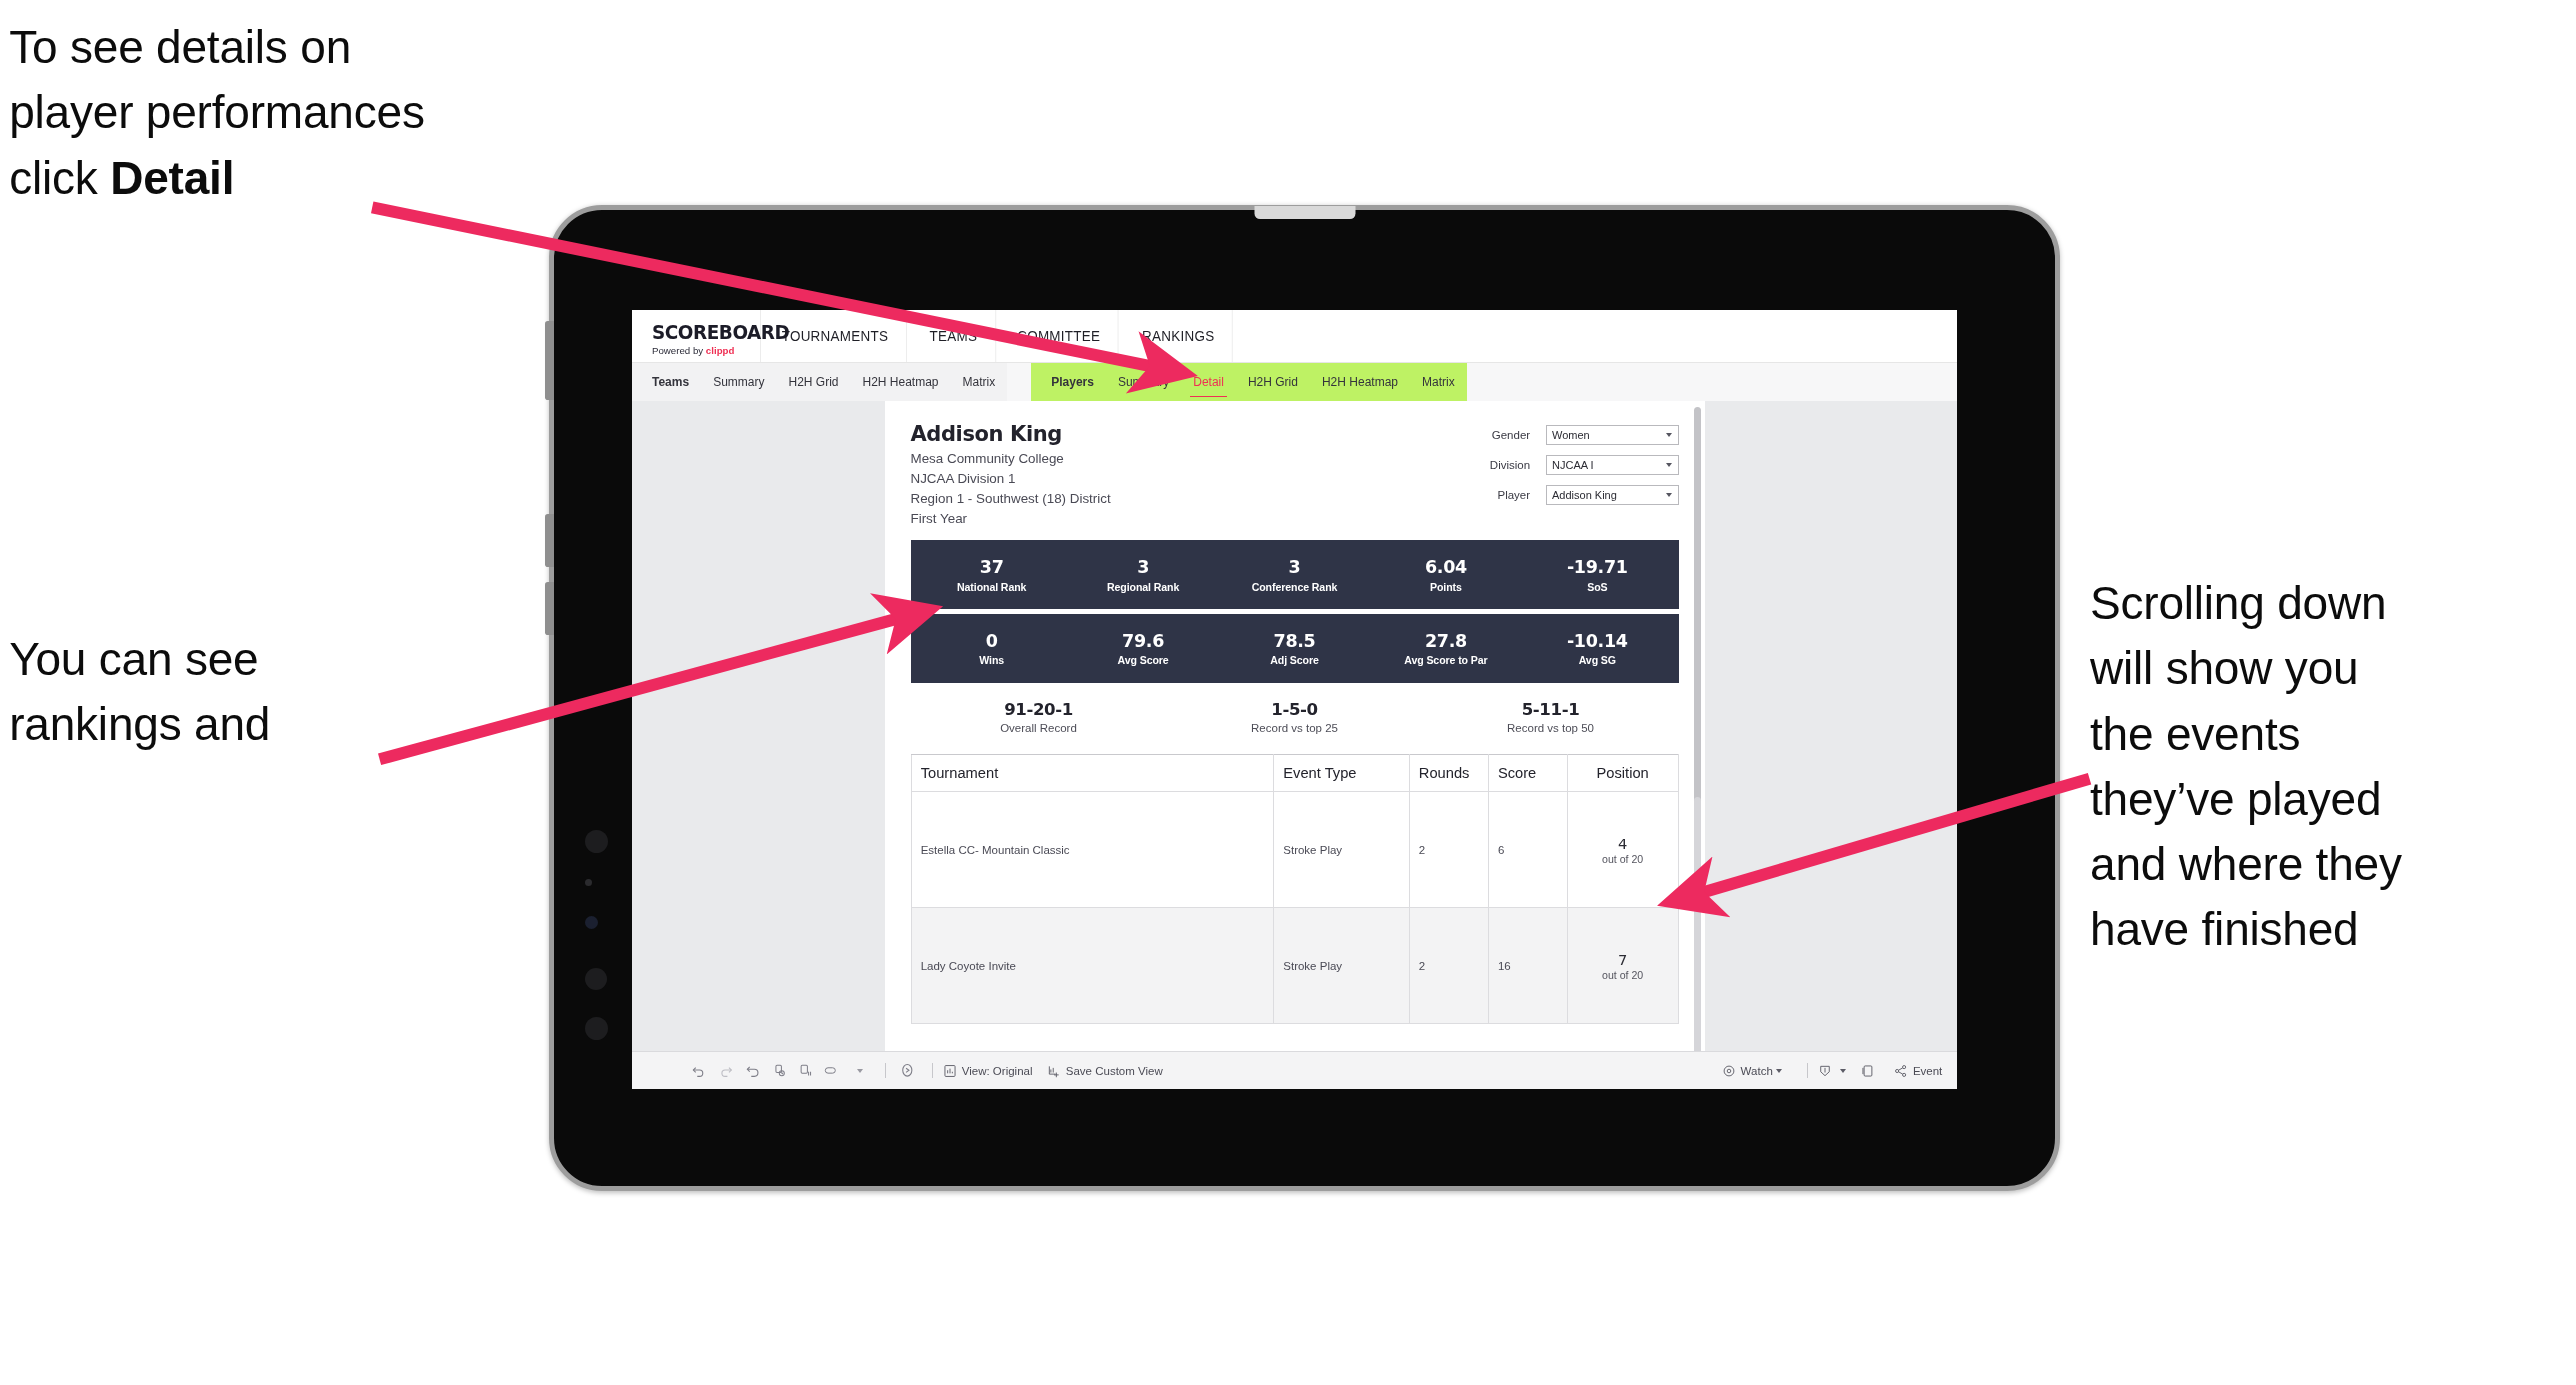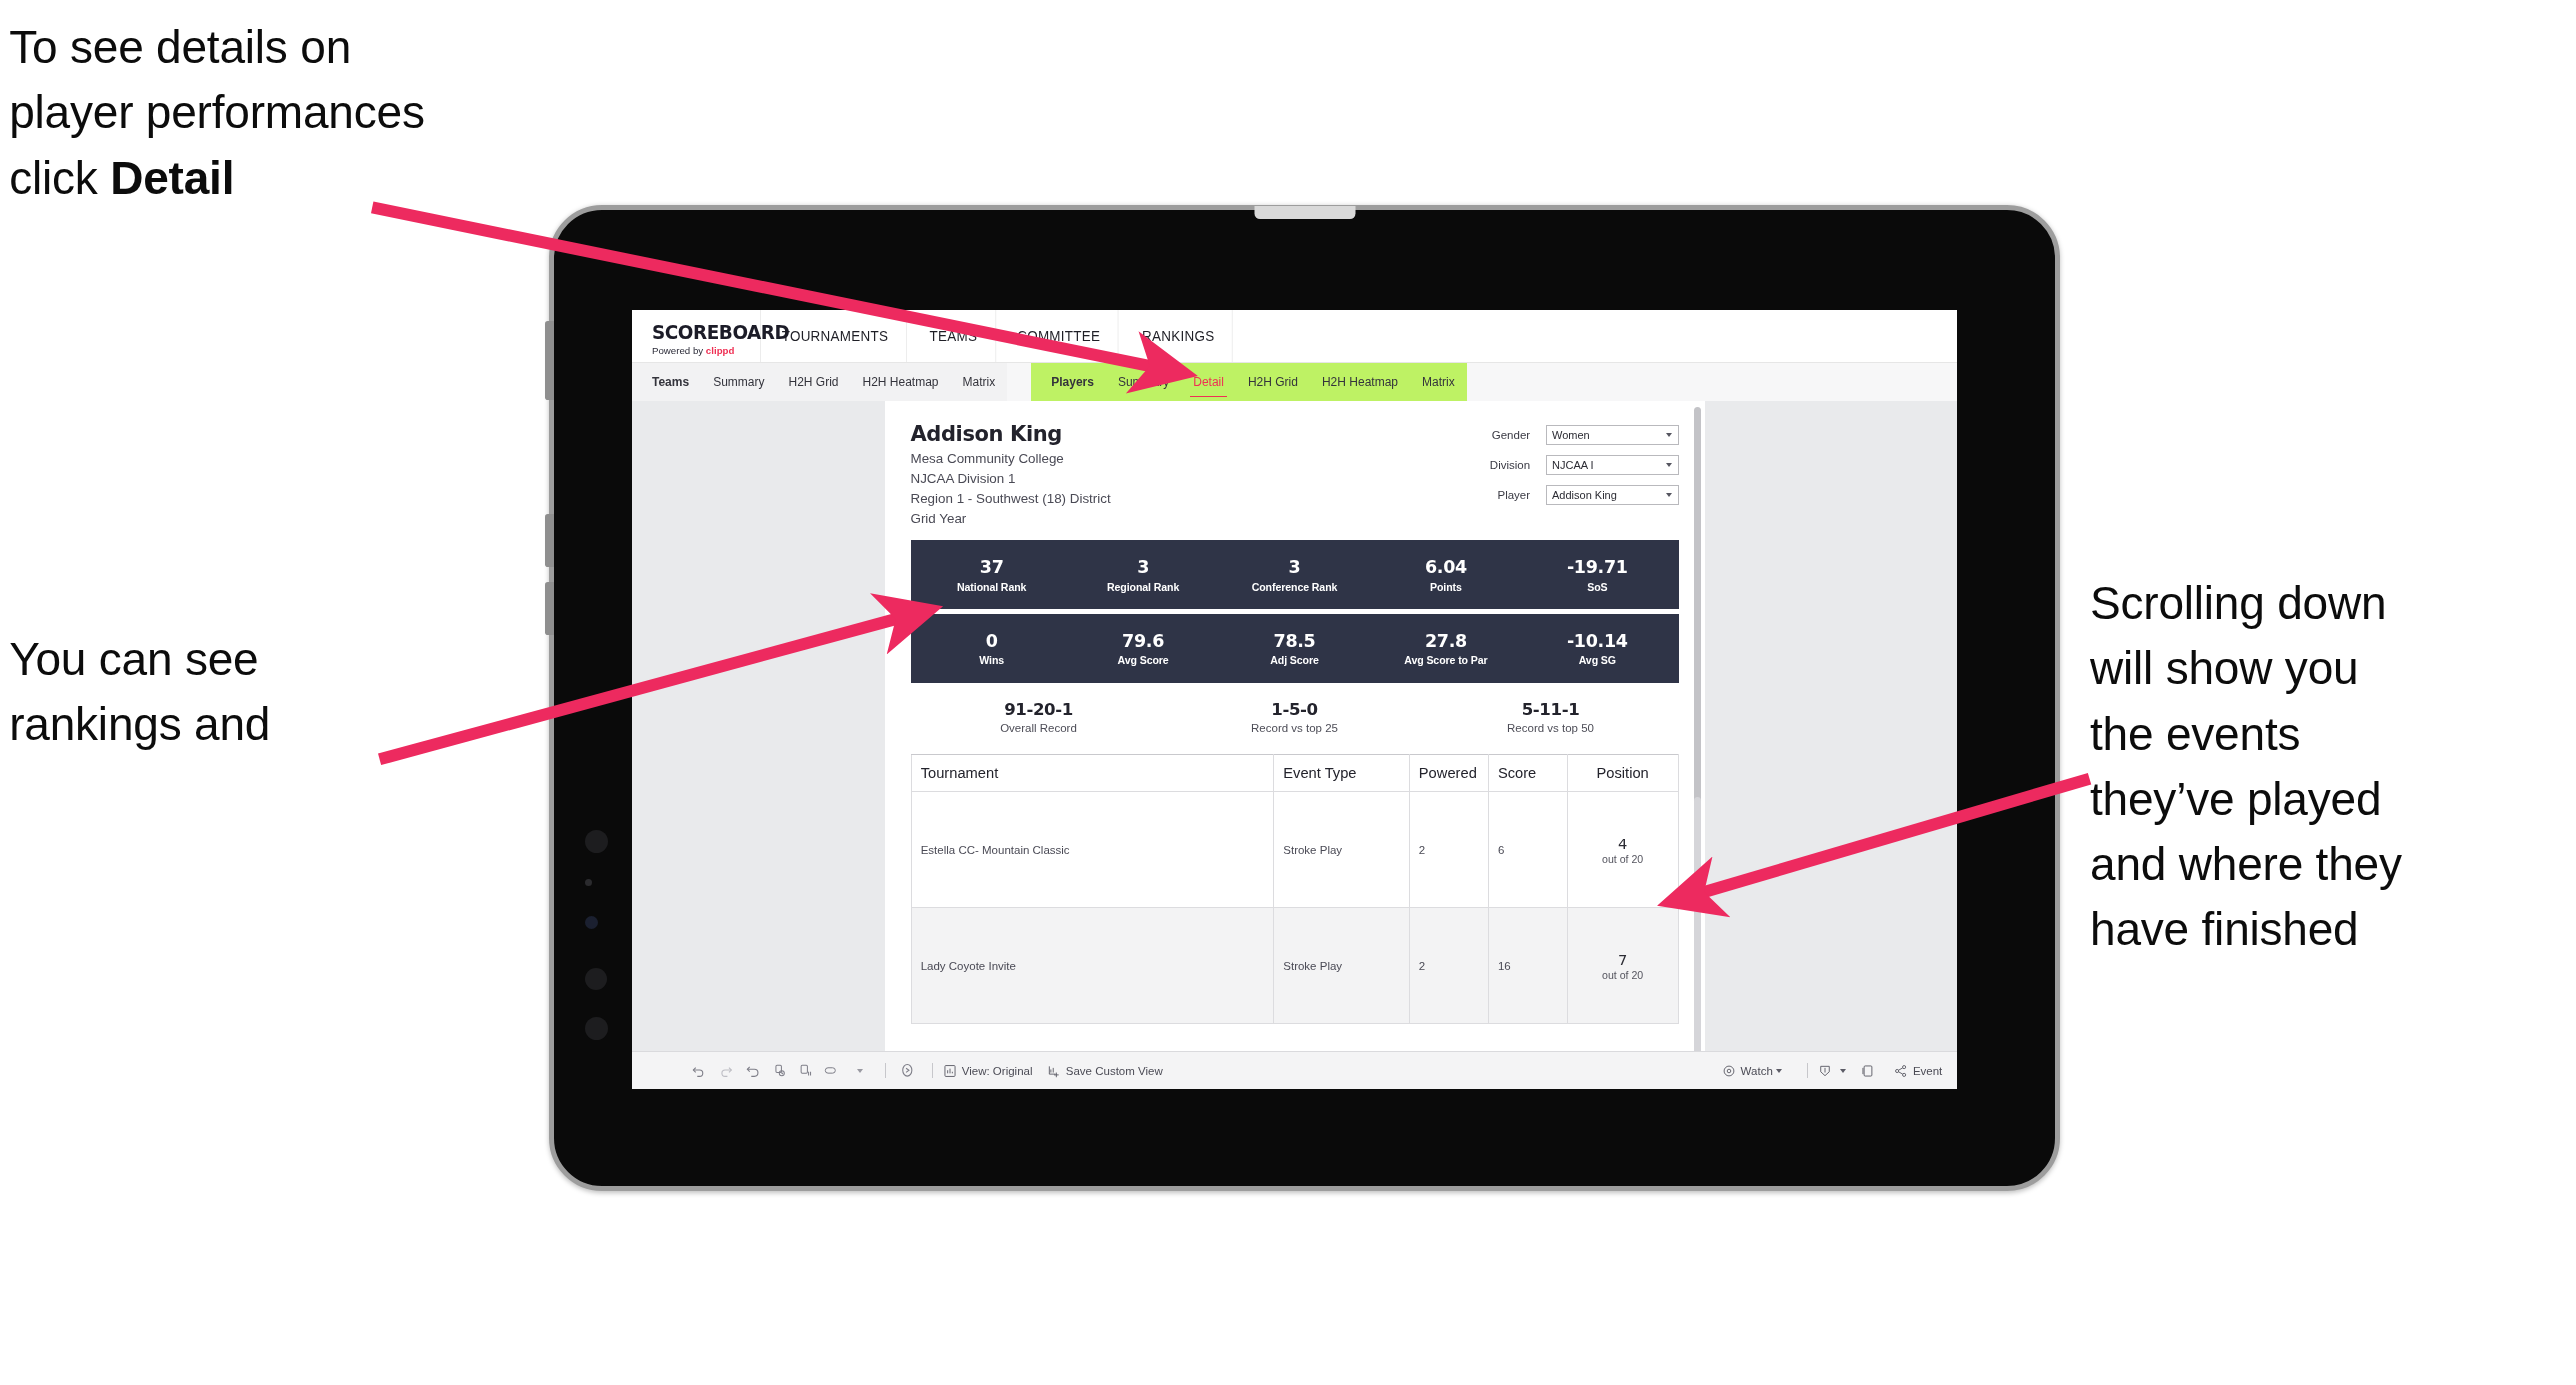--- a/index.html
+++ b/index.html
@@ -313,21 +313,21 @@
           <div class="vscroll" id="vscroll-outer"></div>
 
           <div id="sheet-inner">
 
             <div id="player-head">
               <div>
                 <div id="player-name">Addison King</div>
                 <div class="player-meta">Mesa Community College</div>
                 <div class="player-meta">NJCAA Division 1</div>
                 <div class="player-meta">Region 1 - Southwest (18) District</div>
-                <div class="player-meta">Grid Year</div>
+                <div class="player-meta">First Year</div>
               </div>
 
               <div id="filters">
                 <div class="filter-row">
                   <span class="filter-label">Gender</span>
                   <div class="filter-select">
                     <span class="filter-value">Women</span>
                     <span class="caret"></span>
                   </div>
                 </div>
@@ -409,21 +409,21 @@
                 <div class="v">5-11-1</div>
                 <div class="l">Record vs top 50</div>
               </div>
             </div>
 
             <table id="evt-table">
               <thead>
                 <tr>
                   <th class="col-t">Tournament</th>
                   <th class="col-e">Event Type</th>
-                  <th class="col-r">Powered</th>
+                  <th class="col-r">Rounds</th>
                   <th class="col-s">Score</th>
                   <th class="col-p ctr">Position</th>
                 </tr>
               </thead>
               <tbody>
                 <tr>
                   <td>Estella CC- Mountain Classic</td>
                   <td>Stroke Play</td>
                   <td>2</td>
                   <td>6</td>

